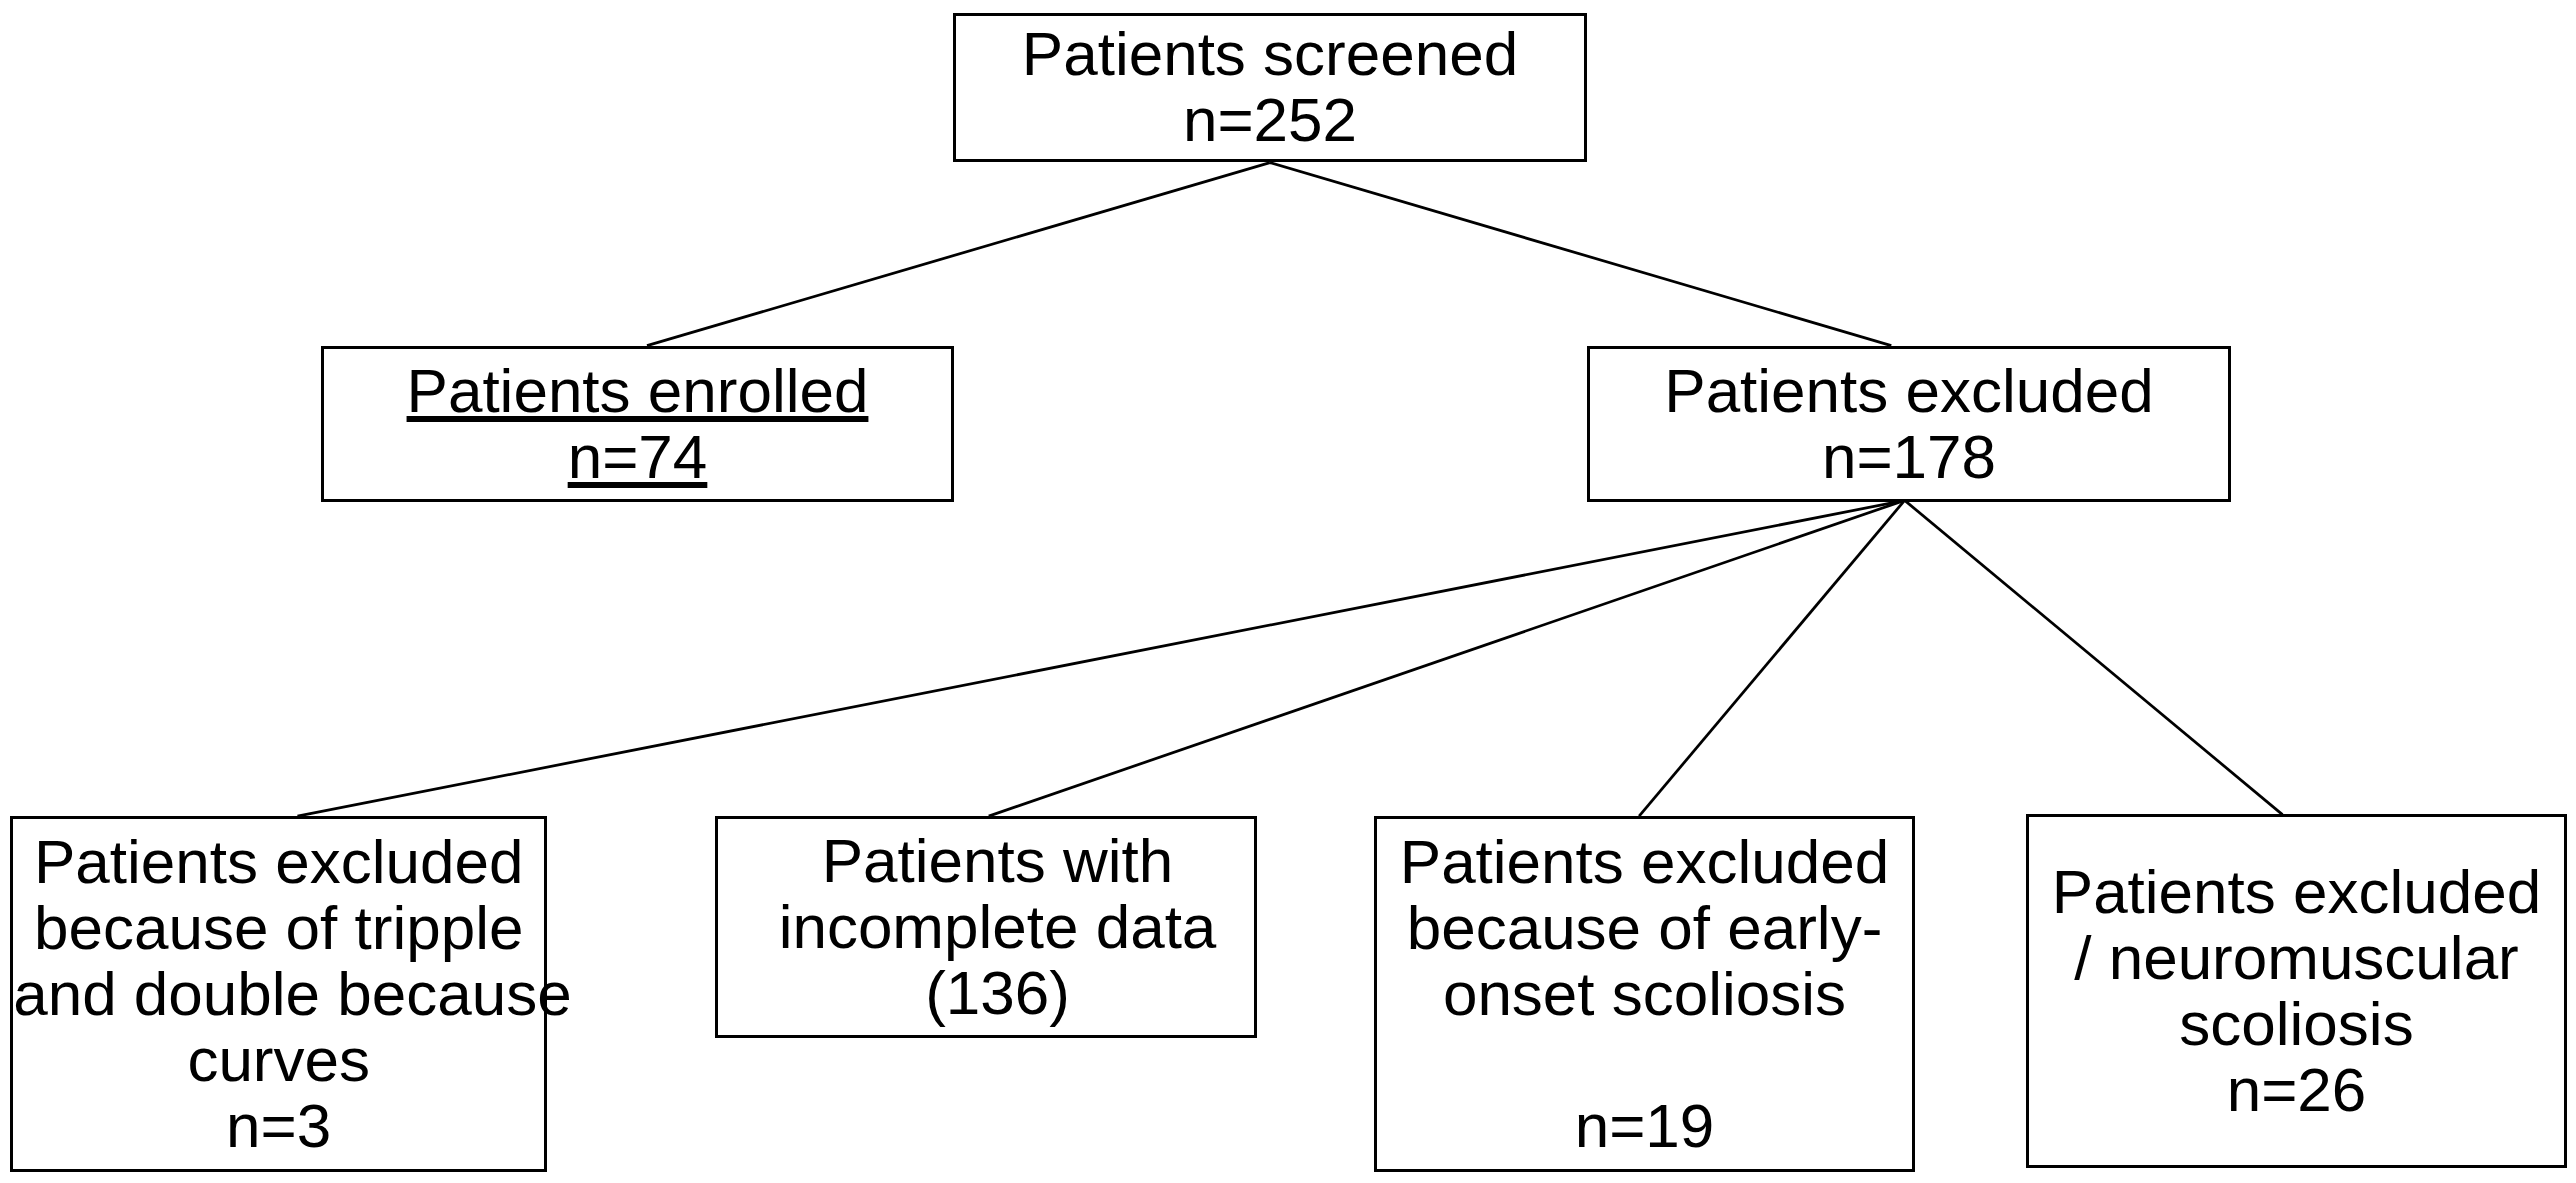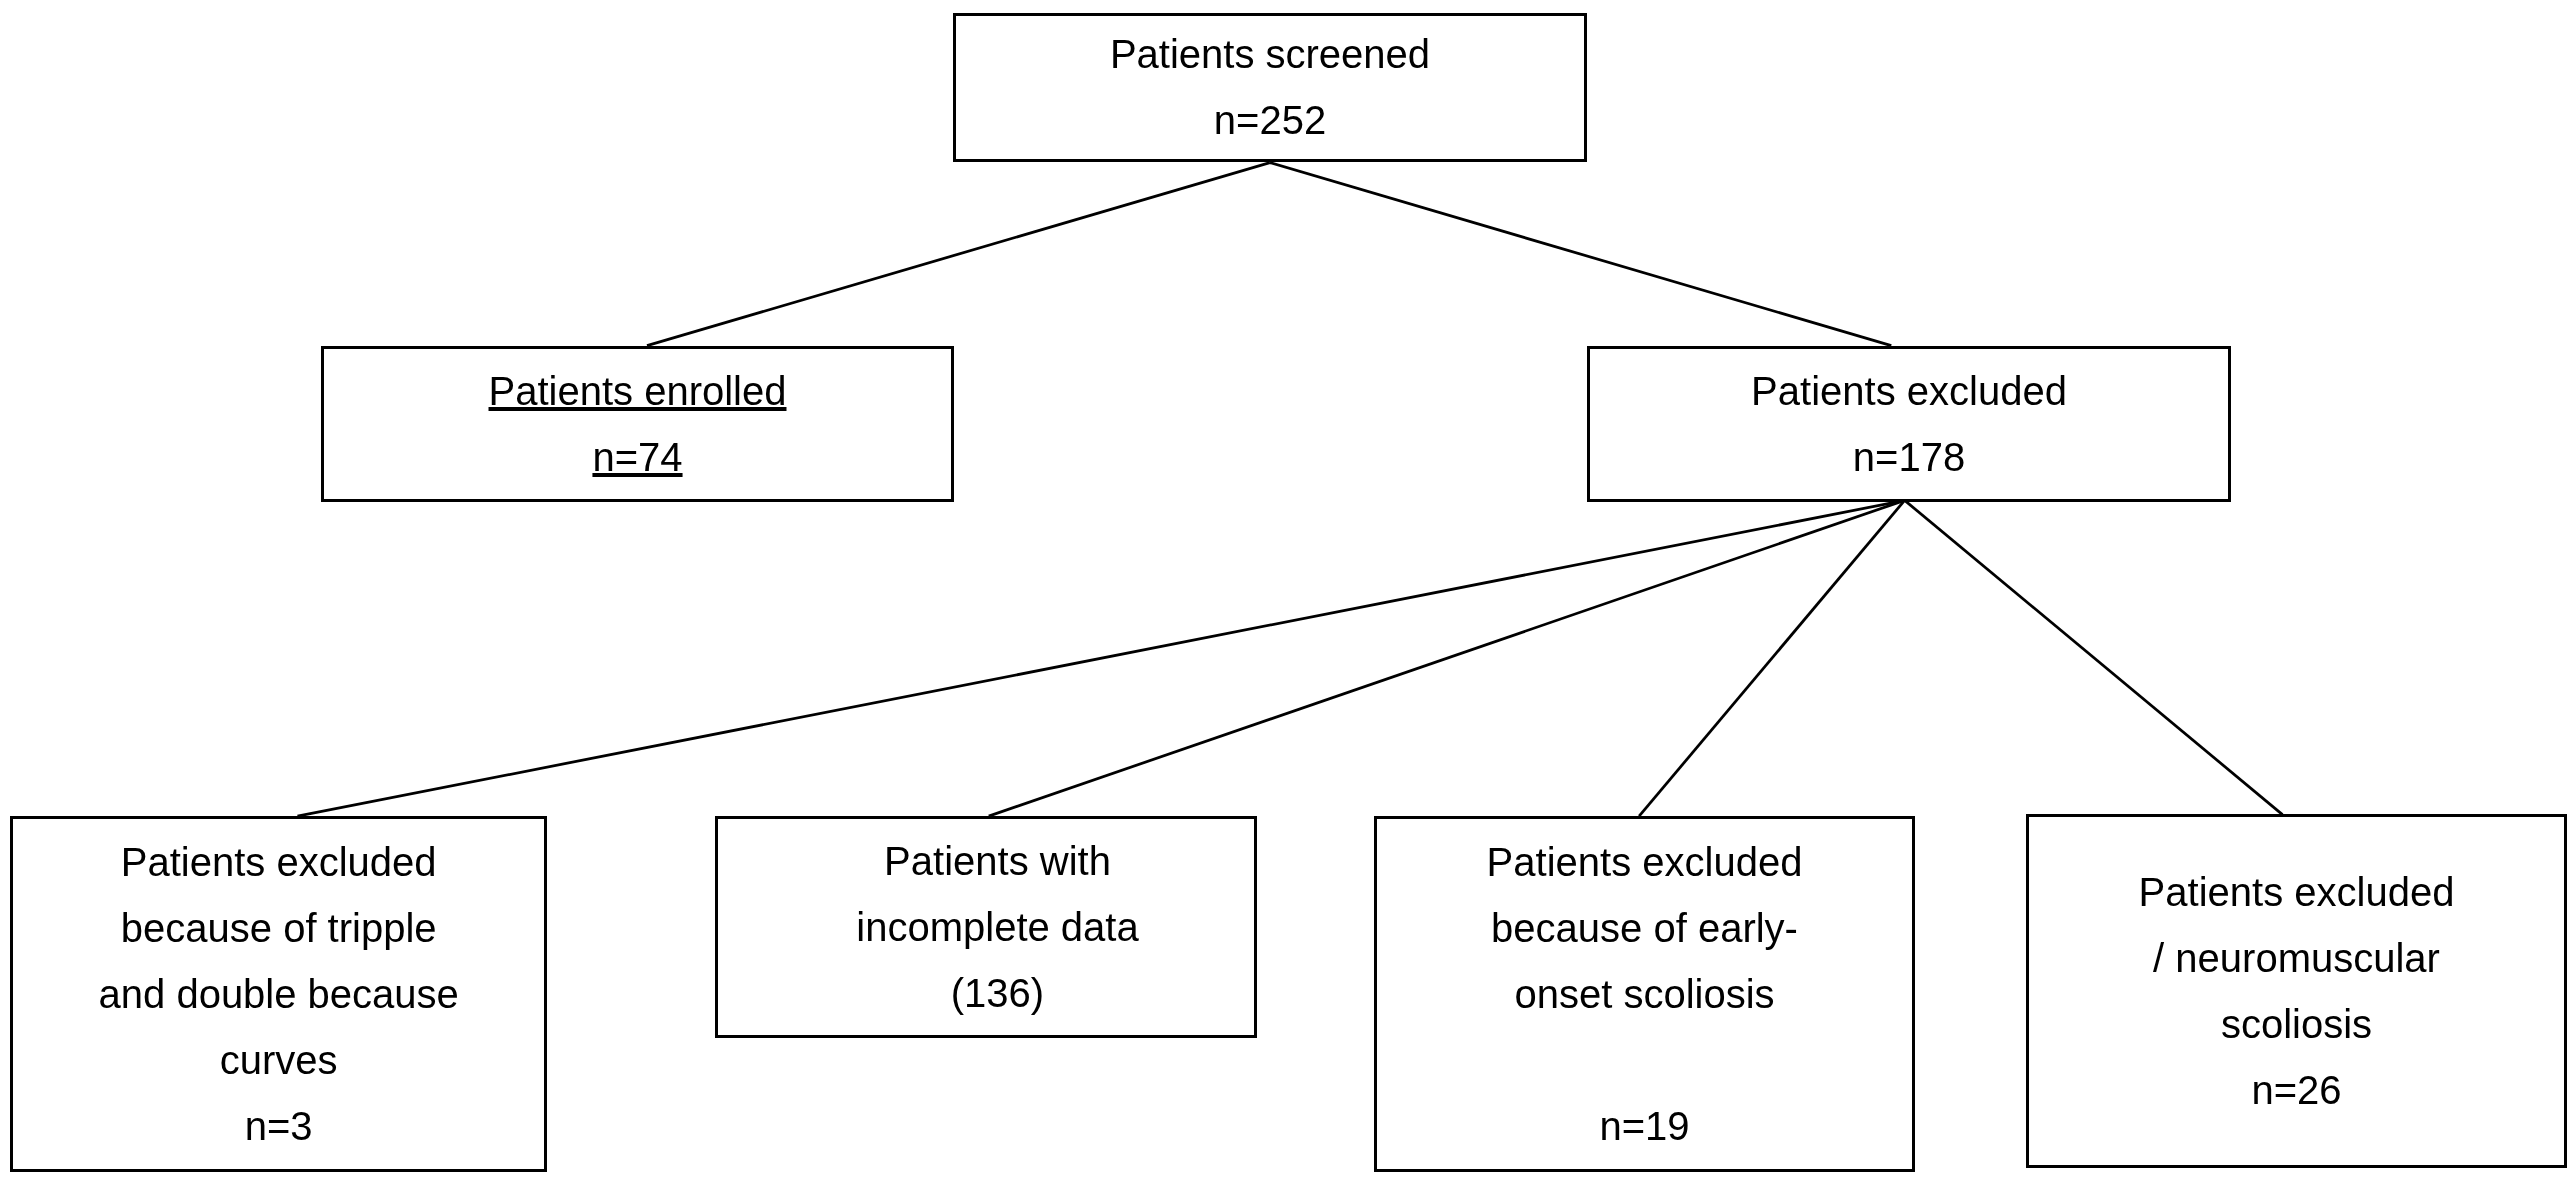--- a/index.html
+++ b/index.html
@@ -30,21 +30,21 @@
   .node {
     position: absolute;
     box-sizing: border-box;
     border: 3.1px solid #000000;
     background: #ffffff;
     display: flex;
     flex-direction: column;
     justify-content: center;
     align-items: flex-end;
     text-align: center;
-    font-size: 40px;
+    font-size: 62px;
     line-height: 66px;
   }
   .node-line {
     min-height: 66px;
     width: 100%;
     white-space: nowrap;
   }
 </style>
 </head>
 <body>

